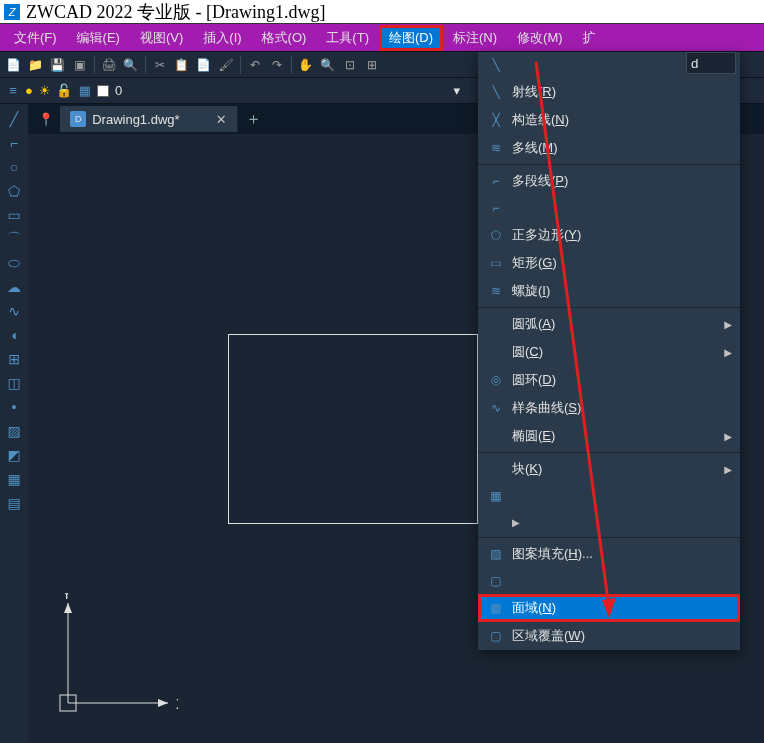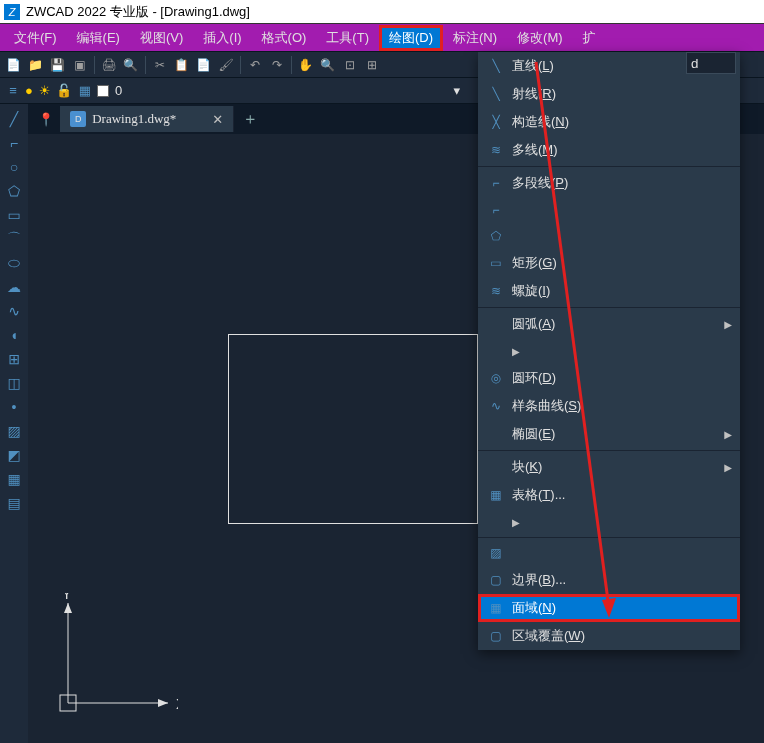--- a/index.html
+++ b/index.html
@@ -29,21 +29,21 @@
       height: 16px;
       background: #0078d4;
       color: #fff;
       display: flex;
       align-items: center;
       justify-content: center;
       font-style: italic;
       font-size: 11px;
       margin-right: 6px;
     }
-    .title-bar .title-text { font-size: 13px; }
+    .title-bar .title-text { font-size: 18px; font-family: Liberation Serif, serif; }
 
     
     .menu-bar {
       background: #a21caf;
       color: #e0e0e0;
       height: 28px;
       display: flex;
       align-items: center;
       padding: 8px 4px;
       border-bottom: 1px solid #0a1520;
@@ -337,21 +337,21 @@
     <div class="palette-btn">▨</div>
     <div class="palette-btn">◩</div>
     <div class="palette-btn">▦</div>
     <div class="palette-btn">▤</div>
   </div>
   <div style="flex:1; display:flex; flex-direction:column;">
     <div class="tab-bar" style="margin-left:0">
       <span style="color:#5090c0; padding:0 6px">📍</span>
       <div class="tab">
         <span class="tab-icon">D</span>
-        <span style="font-family:Liberation Serif, serif">Drawing1.dwg*</span>
+        <span style="font-family:Liberation Sans, sans-serif">Drawing1.dwg*</span>
         <span class="close-x">✕</span>
       </div>
       <span class="tab-add">＋</span>
     </div>
     <div class="canvas-area">
       <div class="canvas-rect"></div>
       <svg class="ucs" viewBox="0 0 130 130">
         <line x1="20" y1="110" x2="120" y2="110" stroke="#e0e0e0" stroke-width="1"></line>
         <polygon points="120,110 110,106 110,114" fill="#e0e0e0"></polygon>
         <line x1="20" y1="110" x2="20" y2="10" stroke="#e0e0e0" stroke-width="1"></line>
@@ -361,21 +361,20 @@
         <text x="14" y="6" fill="#e0e0e0" font-size="14">Y</text>
       </svg>
     </div>
   </div>
 </div>
 
 <div class="dropdown">
   <input class="dropdown-cmd-input" value="d" style="">
   <div class="dropdown-item">
       <span class="dropdown-icon">╲</span>
-      <span class="dropdown-label">直线(<u>L</u>)</span>
     </div>
   <div class="dropdown-item">
       <span class="dropdown-icon">╲</span>
       <span class="dropdown-label">射线(<u>R</u>)</span>
     </div>
   <div class="dropdown-item">
       <span class="dropdown-icon">╳</span>
       <span class="dropdown-label">构造线(<u>N</u>)</span>
     </div>
   <div class="dropdown-item">
@@ -385,37 +384,39 @@
   <div class="dropdown-sep"></div>
   <div class="dropdown-item">
       <span class="dropdown-icon">⌐</span>
       <span class="dropdown-label">多段线(<u>P</u>)</span>
     </div>
   <div class="dropdown-item">
       <span class="dropdown-icon">⌐</span>
     </div>
   <div class="dropdown-item">
       <span class="dropdown-icon">⬠</span>
+      <span class="dropdown-label">正多边形(<u>Y</u>)</span>
     </div>
   <div class="dropdown-item">
       <span class="dropdown-icon">▭</span>
       <span class="dropdown-label">矩形(<u>G</u>)</span>
     </div>
   <div class="dropdown-item">
       <span class="dropdown-icon">≋</span>
       <span class="dropdown-label">螺旋(<u>I</u>)</span>
     </div>
   <div class="dropdown-sep"></div>
   <div class="dropdown-item">
       <span class="dropdown-icon"></span>
       <span class="dropdown-label">圆弧(<u>A</u>)</span>
       <span class="dropdown-arrow">▶</span>
     </div>
   <div class="dropdown-item">
       <span class="dropdown-icon"></span>
+      <span class="dropdown-label">圆(<u>C</u>)</span>
       <span class="dropdown-arrow">▶</span>
     </div>
   <div class="dropdown-item">
       <span class="dropdown-icon">◎</span>
       <span class="dropdown-label">圆环(<u>D</u>)</span>
     </div>
   <div class="dropdown-item">
       <span class="dropdown-icon">∿</span>
       <span class="dropdown-label">样条曲线(<u>S</u>)</span>
     </div>
@@ -425,33 +426,32 @@
       <span class="dropdown-arrow">▶</span>
     </div>
   <div class="dropdown-sep"></div>
   <div class="dropdown-item">
       <span class="dropdown-icon"></span>
       <span class="dropdown-label">块(<u>K</u>)</span>
       <span class="dropdown-arrow">▶</span>
     </div>
   <div class="dropdown-item">
       <span class="dropdown-icon">▦</span>
-      <span class="dropdown-label">表格(<u>T</u>)...</span>
     </div>
   <div class="dropdown-item">
       <span class="dropdown-icon"></span>
       <span class="dropdown-arrow">▶</span>
     </div>
   <div class="dropdown-sep"></div>
   <div class="dropdown-item">
       <span class="dropdown-icon">▨</span>
+      <span class="dropdown-label">图案填充(<u>H</u>)...</span>
     </div>
   <div class="dropdown-item">
       <span class="dropdown-icon">▢</span>
-      <span class="dropdown-label">边界(<u>B</u>)...</span>
     </div>
   <div class="dropdown-item highlighted boxed">
       <span class="dropdown-icon">▦</span>
       <span class="dropdown-label">面域(<u>N</u>)</span>
     </div>
   <div class="dropdown-item">
       <span class="dropdown-icon">▢</span>
       <span class="dropdown-label">区域覆盖(<u>W</u>)</span>
     </div>
 </div>

